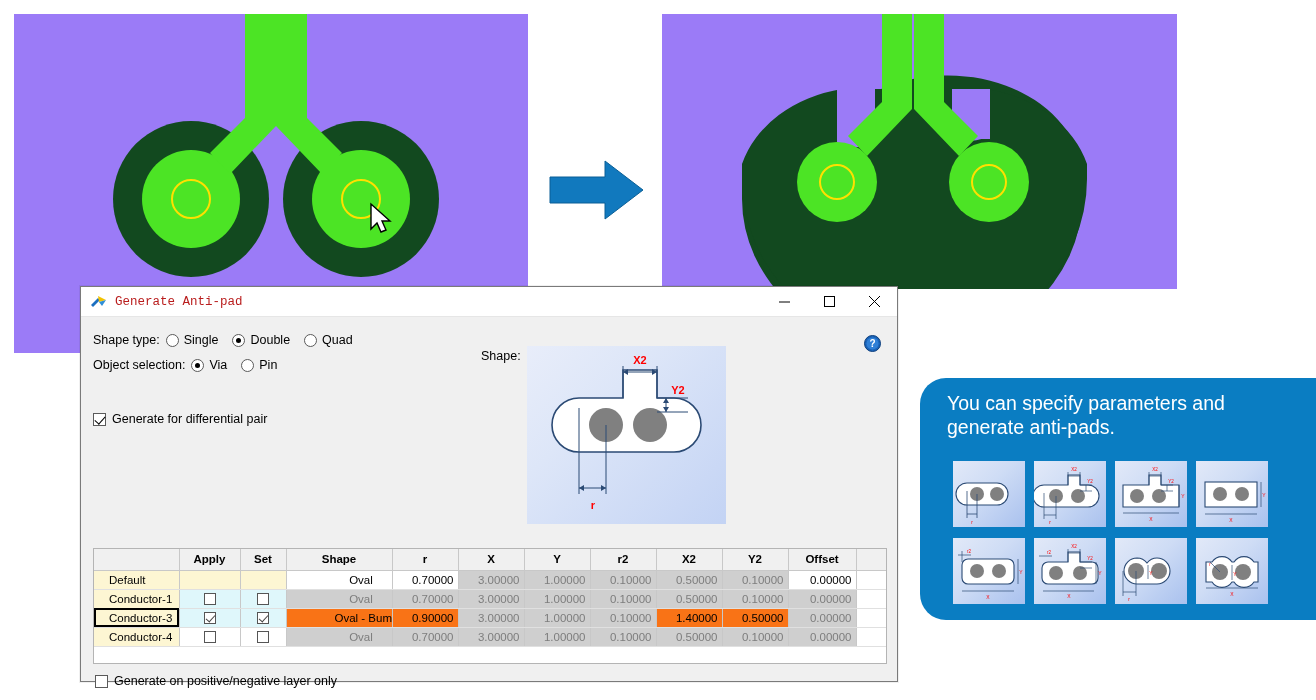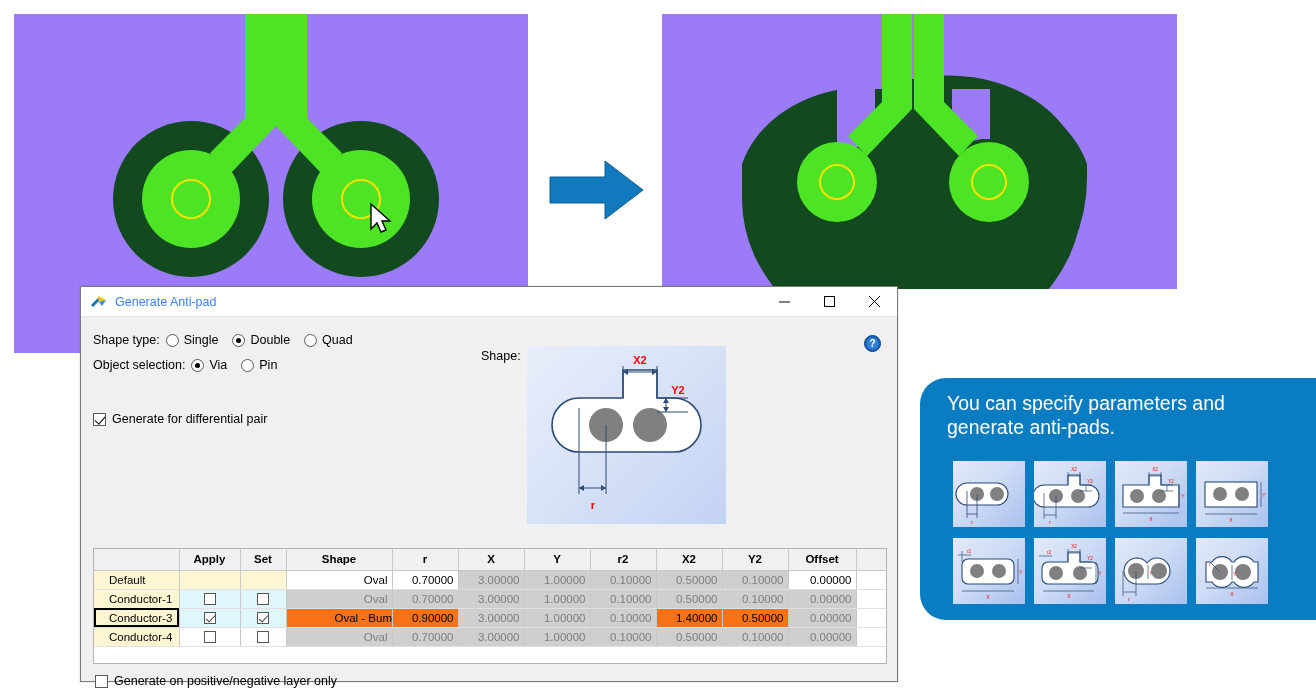--- a/index.html
+++ b/index.html
@@ -32,21 +32,21 @@
     background:#f0f0f0;
     border:1px solid #7a7a7a;
     box-shadow:0 0 0 1px rgba(0,0,0,.06);
   }
   .titlebar {
     height:30px; background:#ffffff;
     display:flex; align-items:center;
     border-bottom:1px solid #e6e6e6;
   }
   .title-icon { width:18px; height:16px; margin-left:9px; margin-right:7px; flex:none; }
-  .title-text { font-size:12.5px; color:#3b82f6; flex:1; }
+  .title-text { font-size:12.5px; color:#b91c1c; flex:1;font-family:Liberation Mono, monospace; }
   .win-btns { display:flex; height:30px; }
   .win-btn {
     width:45px; height:30px;
     display:flex; align-items:center; justify-content:center;
     cursor:default;
   }
 
   .dlg-body { position:relative; height:calc(100% - 30px); background:#f0f0f0; }
 
   .opt-row { position:absolute; font-size:12.5px; color:#000; white-space:nowrap;
@@ -99,21 +99,21 @@
     height:21px; background:#f0f0f0; color:#000; font-weight:bold;
     border-right:1px solid #c8c8c8; border-bottom:1px solid #c8c8c8;
     text-align:center; padding:0 2px;
   }
   td {
     height:19px; border-right:1px solid #c8c8c8; border-bottom:1px solid #e0e0e0;
     padding:0 4px; color:#000; white-space:nowrap; overflow:hidden;
   }
   td.name { background:#fdf6d3; text-align:left; padding-left:15px; }
   td.num  { text-align:right; }
-  td.txt  { text-align:right;padding-left:48px; }
+  td.txt  { text-align:center;padding-left:48px; }
   td.ctr  { text-align:center; }
   td.dis  { background:#cfcfcf; color:#7d7d7d; }
   td.en   { background:#ffffff; color:#000; }
   td.hl   { background:#f97316; color:#000; }
   td.defcell { background:#fdf6d3; }
   td.blank { background:#fff; border-right:none; }
   .sel-name { outline:2px solid #000; outline-offset:-2px; position:relative; z-index:2; }
   .cellbox { width:12px; height:12px; border:1px solid #555; background:#fff;
              display:inline-block; position:relative; vertical-align:middle; cursor:pointer; }
   .cellbox.on::after {

